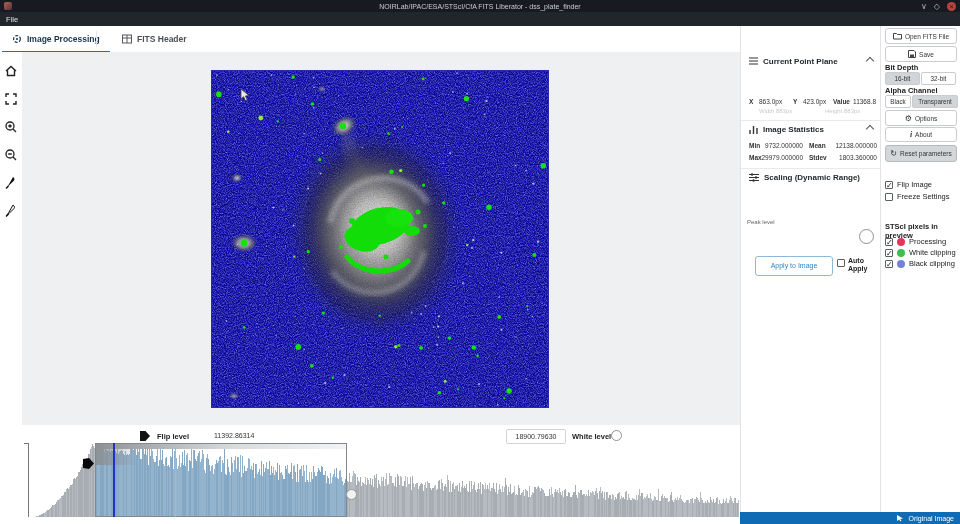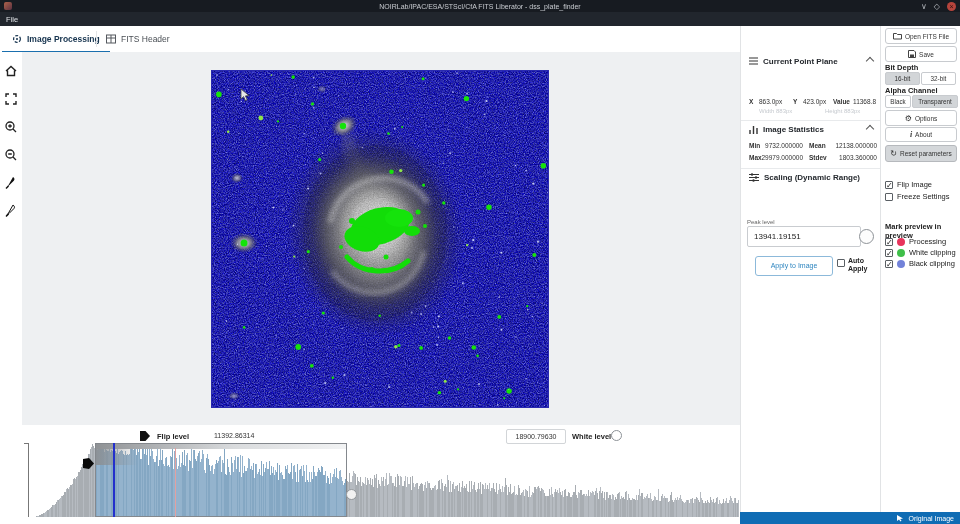--- a/index.html
+++ b/index.html
@@ -111,21 +111,21 @@
 
   <div class="abs tabbar">
     <div class="tab active" style="left:2px;">
       <svg width="10" height="10" viewBox="0 0 10 10">
         <circle cx="5" cy="5" r="3.4" fill="none" stroke="#17344f" stroke-width="1.2" stroke-dasharray="3 1.6"></circle>
         <circle cx="5" cy="5" r="1" fill="#17344f"></circle>
       </svg>
       <span>Image Processing</span>
     </div>
     <div class="tabsep"></div>
-    <div class="tab" style="left:96px;">
+    <div class="tab" style="left:112px;font-weight:bold;">
       <svg width="10" height="10" viewBox="0 0 10 10">
         <rect x="0.5" y="1" width="9" height="8" fill="none" stroke="#55595f" stroke-width="1"></rect>
         <line x1="0.5" y1="4" x2="9.5" y2="4" stroke="#55595f" stroke-width="1"></line>
         <line x1="5" y1="1" x2="5" y2="9" stroke="#55595f" stroke-width="1"></line>
       </svg>
       <span>FITS Header</span>
     </div>
     <div class="dkwrap">
       <div class="toggle">
           <div class="knob"></div>
@@ -417,23 +417,20 @@
     <div class="sechead" style="top:144px;width:124px;">
       <svg width="10" height="9" viewBox="0 0 10 9">
         <path d="M0 1.5 H10 M0 4.5 H10 M0 7.5 H10" stroke="#333" stroke-width="1.1"></path>
         <circle cx="3" cy="1.5" r="1.2" fill="#333"></circle>
           <circle cx="7" cy="4.5" r="1.2" fill="#333"></circle>
           <circle cx="4.5" cy="7.5" r="1.2" fill="#333"></circle>
       </svg>
       <span>Scaling (Dynamic Range)</span>
     </div>
     <div class="abs ghost" style="left:6px;top:193px;color:#666;font-size:6px;">Peak level</div>
-    <div class="peakinput" style="top:200px;">
-      <span>13941.19151</span>
-    </div>
     <div class="circlebtn" style="left:118px;top:203px;"></div>
     <div class="applybtn" style="top:230px;">Apply to Image</div>
     <div class="abs" style="left:96px;top:231px;display:flex;align-items:flex-start;gap:3px;">
       <span class="checkbox" style="margin-top:2px;"></span>
       <span style="font-size:7px;font-weight:bold;width:24px;line-height:1.15;">Auto Apply</span>
     </div>
   </div>
 
   <div class="abs sidebar">
     <div class="sbtn" style="top:2px;height:14px;">
@@ -468,21 +465,21 @@
       <span>Reset parameters</span>
     </div>
     <div class="cbrow" style="top:154px;">
       <span class="checkbox">✓</span>
       <span>Flip Image</span>
     </div>
     <div class="cbrow" style="top:166px;">
       <span class="checkbox"></span>
       <span>Freeze Settings</span>
     </div>
-    <div class="sblabel" style="top:196px;">Mark preview in preview</div>
+    <div class="sblabel" style="top:196px;">STScI pixels in preview</div>
     <div class="cbrow" style="top:211px;">
       <span class="checkbox">✓</span>
       <span class="dot" style="background: rgb(232, 52, 92);"></span>
       <span>Processing</span>
     </div>
     <div class="cbrow" style="top:222px;">
       <span class="checkbox">✓</span>
       <span class="dot" style="background: rgb(63, 191, 73);"></span>
       <span>White clipping</span>
     </div>

